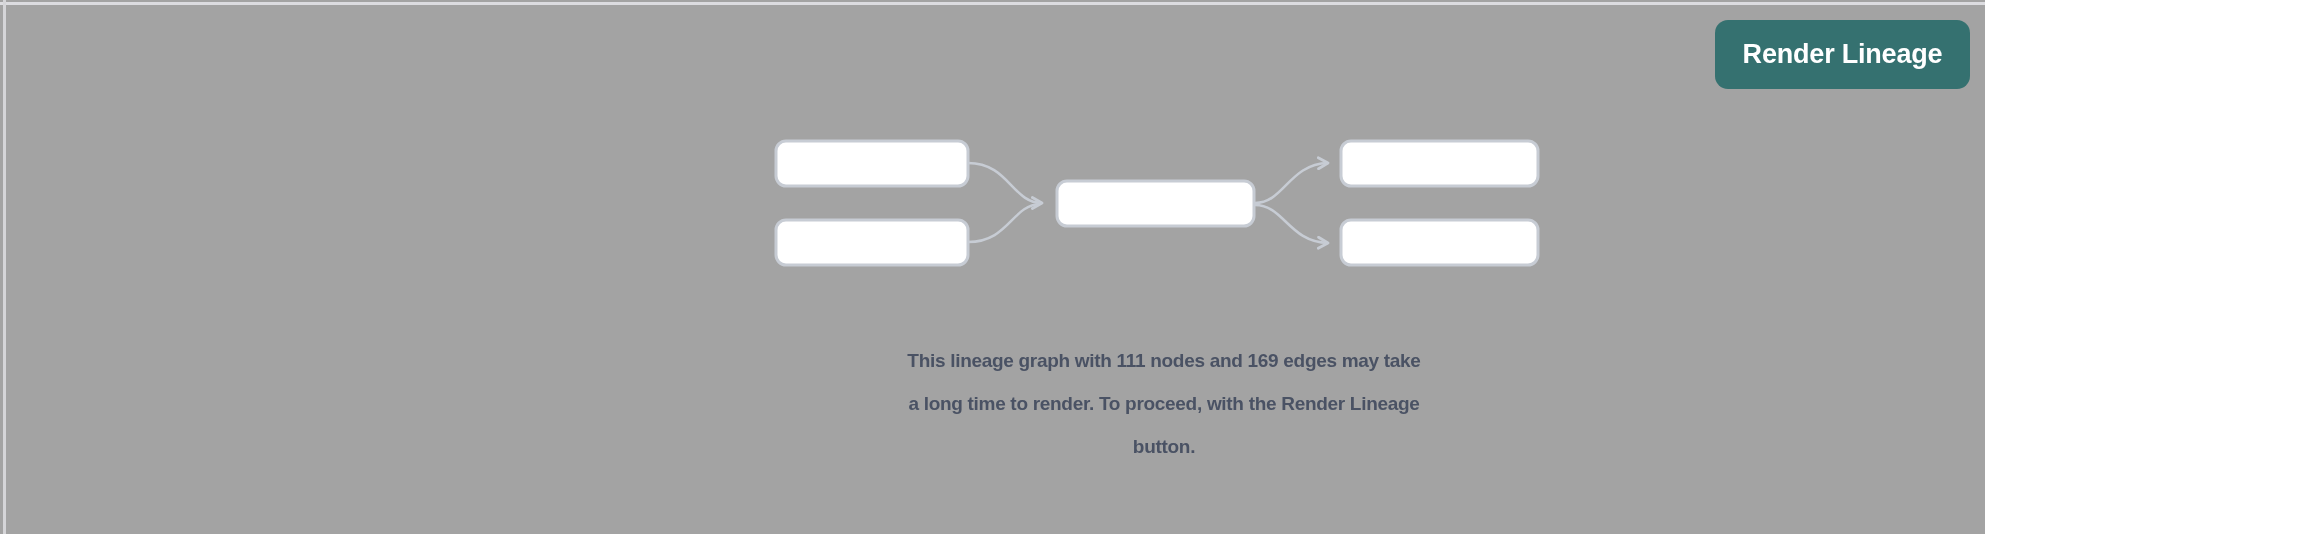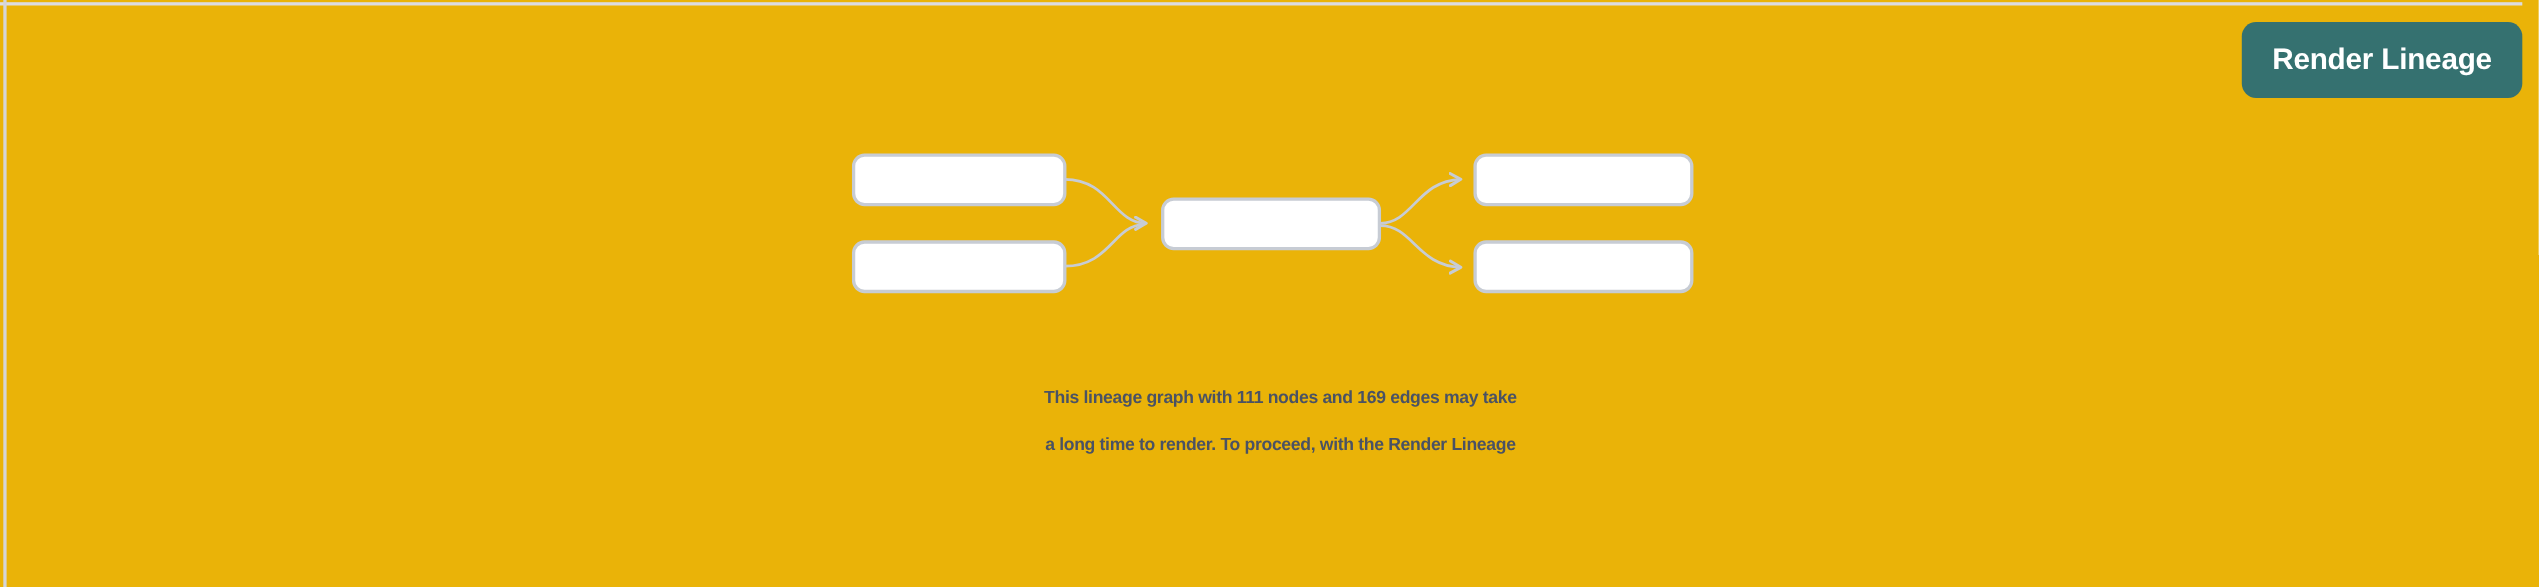--- a/index.html
+++ b/index.html
@@ -1,23 +1,23 @@
 <!DOCTYPE html>
 <html><head>
 <meta charset="utf-8">
 <style>
   * { margin: 0; padding: 0; box-sizing: border-box; }
   html, body { background: #ffffff; }
   body { font-family: "Liberation Sans", sans-serif; }
 
   .screen {
     position: relative;
-    width: 2308px;
+    width: 1985px;
     height: 534px;
-    background: #eab308;
+    background: #a3a3a3;
     overflow: hidden;
   }
 
   .top-border {
     position: absolute;
     left: 0; top: 2px;
     width: 2293px; height: 3px;
     background: #dcdce0;
   }
 
@@ -56,21 +56,21 @@
     text-align: center;
   }
 
   .diagram-wrap {
     width: 780px;
     margin: 0 auto;
   }
 
   .message {
     margin-top: 62px;
-    font-size: 16px;
+    font-size: 19px;
     font-weight: 700;
     line-height: 43px;
     letter-spacing: -0.3px;
     color: #4a5264;
     white-space: nowrap;
   }
 </style>
 </head>
 <body>
 
@@ -100,17 +100,18 @@
         <rect x="2" y="82" width="192" height="45" rx="10" fill="#ffffff" stroke-width="3" stroke="#c7ccd4"></rect>
         <rect x="283" y="43" width="197" height="45" rx="10" fill="#ffffff" stroke-width="3" stroke="#c7ccd4"></rect>
         <rect x="567" y="3" width="197" height="45" rx="10" fill="#ffffff" stroke-width="3" stroke="#c7ccd4"></rect>
         <rect x="567" y="82" width="197" height="45" rx="10" fill="#ffffff" stroke-width="3" stroke="#c7ccd4"></rect>
       </svg>
     </div>
 
     <div class="message">
       <div>This lineage graph with 111 nodes and 169 edges may take</div>
       <div>a long time to render. To proceed, with the Render Lineage</div>
+      <div>button.</div>
     </div>
 
   </div>
 
 </div>
 
 </body></html>

